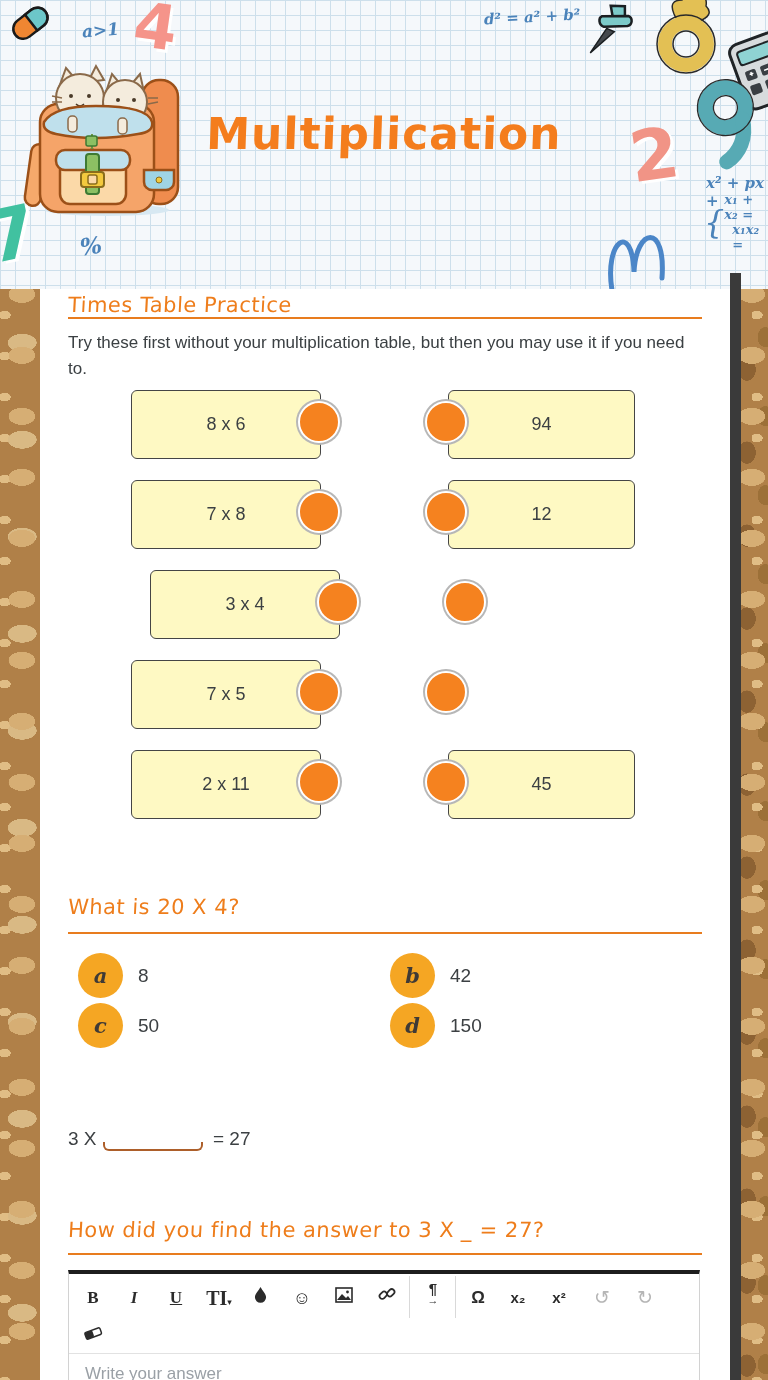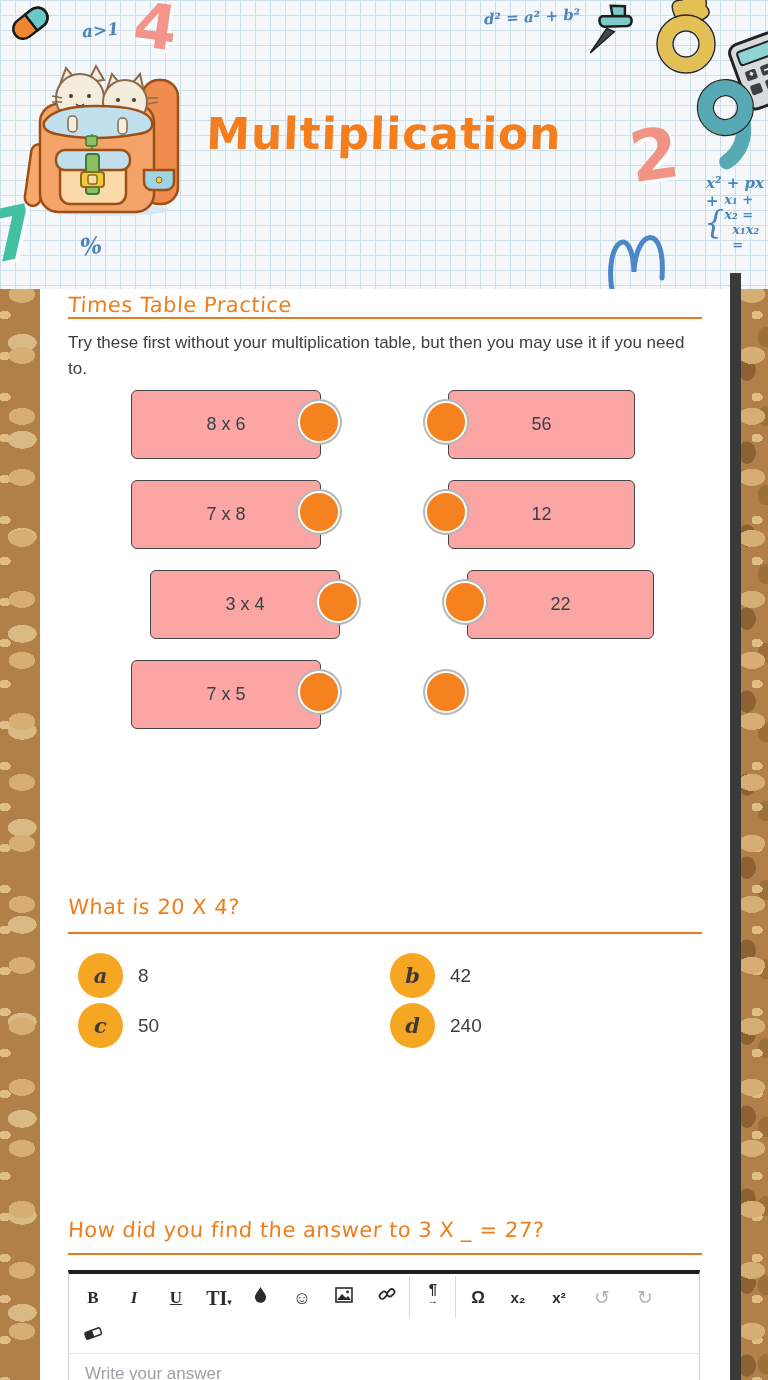--- a/index.html
+++ b/index.html
@@ -44,21 +44,21 @@
     color:#ee7d1b; font-size:21px; letter-spacing:.5px; transform:skewX(-3deg); }
   .sec-rule { position:absolute; left:28px; width:634px; height:2px; background:#e87c1e; }
 
   #instructions { position:absolute; left:28px; top:41px; width:640px;
     font-size:17px; line-height:26px; color:#3b4043; }
 
   
   .mrow { position:absolute; left:0; width:690px; height:69px; }
   .mbox { position:absolute; top:0; height:69px; border:1px solid #454545; border-radius:6px;
     display:flex; align-items:center; justify-content:center;
-    font-size:18px; color:#3c4043; background:#fca5a5; }
+    font-size:18px; color:#3c4043; background:#fef9c3; }
   .mbox-l { left:91px; width:190px; }
   .mbox-r { left:408px; width:187px; }
   .mdot { position:absolute; top:11px; width:42px; height:42px; border-radius:50%;
     background:#f5821f; border:2px solid #ffffff; box-shadow:0 0 0 2px #b7b7b7; }
   .mdot-l { left:258px; } .mdot-r { left:385px; }
 
   
   .opt { position:absolute; height:45px; }
   .opt-badge { position:absolute; left:0; top:0; width:45px; height:45px; border-radius:50%;
     background:#f5a623; display:flex; align-items:center; justify-content:center;
@@ -212,38 +212,43 @@
 
   <div id="card">
 
     <div class="sec-heading" style="top:4px;">Times Table Practice</div>
     <div class="sec-rule" style="top:28px;"></div>
 
     <p id="instructions">Try these first without your multiplication table, but then you may use it if you need to.</p>
 
     <div class="mrow" style="top:101px;">
       <div class="mbox mbox-l">8 x 6</div>
-      <div class="mbox mbox-r">56</div>
+      <div class="mbox mbox-r">94</div>
       <div class="mdot mdot-l"></div>
       <div class="mdot mdot-r"></div>
     </div>
     <div class="mrow" style="top:191px;">
       <div class="mbox mbox-l">7 x 8</div>
       <div class="mbox mbox-r">12</div>
       <div class="mdot mdot-l"></div>
       <div class="mdot mdot-r"></div>
     </div>
     <div class="mrow" style="top:281px;margin-left:19px;">
       <div class="mbox mbox-l">3 x 4</div>
-      <div class="mbox mbox-r">22</div>
       <div class="mdot mdot-l"></div>
       <div class="mdot mdot-r"></div>
     </div>
     <div class="mrow" style="top:371px;">
       <div class="mbox mbox-l">7 x 5</div>
+      <div class="mdot mdot-l"></div>
+      <div class="mdot mdot-r"></div>
+    </div>
+    <div class="mrow" style="top:461px;">
+      <div class="mbox mbox-l">2 x 11</div>
+      <div class="mbox mbox-r">45</div>
       <div class="mdot mdot-l"></div>
       <div class="mdot mdot-r"></div>
     </div>
 
     <div class="sec-heading" style="top:606px;">What is 20 X 4?</div>
     <div class="sec-rule" style="top:643px;"></div>
 
     <div class="opt" style="left:38px; top:664px; width:280px;">
       <div class="opt-badge">a</div>
       <div class="opt-text">8</div>
@@ -251,23 +256,28 @@
     <div class="opt" style="left:350px; top:664px; width:280px;">
       <div class="opt-badge">b</div>
       <div class="opt-text">42</div>
     </div>
     <div class="opt" style="left:38px; top:714px; width:280px;">
       <div class="opt-badge">c</div>
       <div class="opt-text">50</div>
     </div>
     <div class="opt" style="left:350px; top:714px; width:280px;">
       <div class="opt-badge">d</div>
-      <div class="opt-text">240</div>
-    </div>
-
+      <div class="opt-text">150</div>
+    </div>
+
+    <div id="fill-row">
+      <span id="fill-prefix">3 X</span>
+      <div id="fill-blank"></div>
+      <span id="fill-suffix">= 27</span>
+    </div>
 
     <div class="sec-heading" style="top:929px;">How did you find the answer to 3 X _ = 27?</div>
     <div class="sec-rule" style="top:964px;"></div>
 
     <div id="editor">
       <div class="tbtn serif-glyph" style="left:9px;">B</div>
       <div class="tbtn serif-glyph" style="left:50px; font-style:italic;">I</div>
       <div class="tbtn serif-glyph" style="left:92px; text-decoration:underline;">U</div>
       <div class="tbtn" style="left:130px; width:40px;">
         <span class="serif-glyph" style="font-size:20px;">TI</span><span style="font-size:9px;">▾</span>

